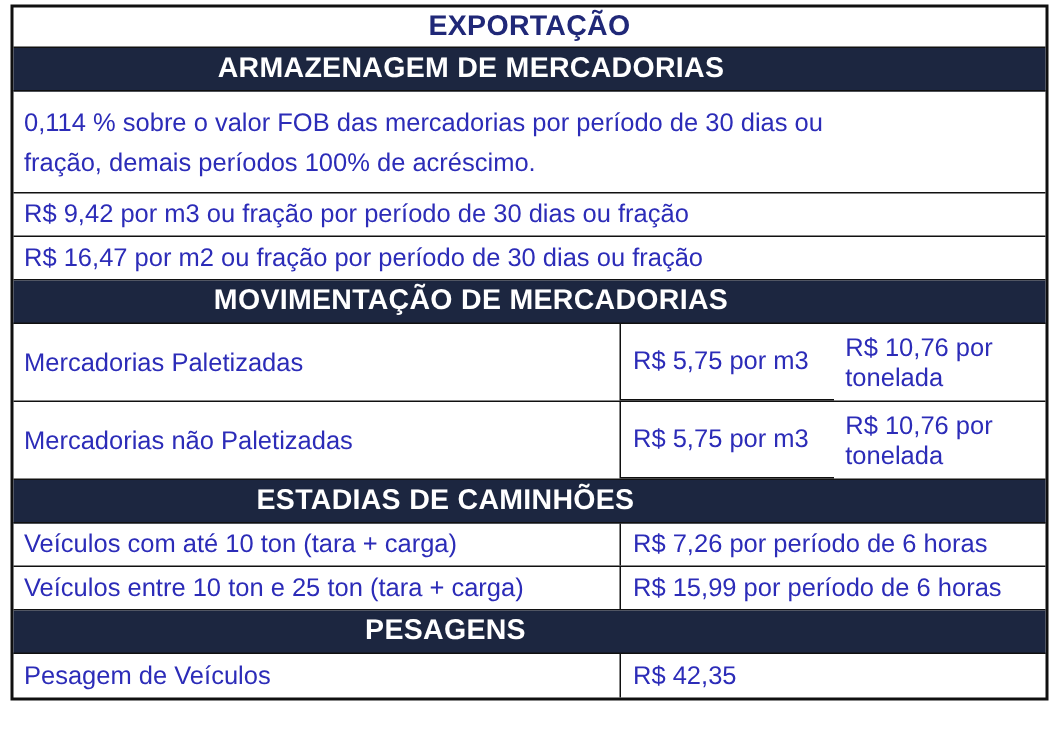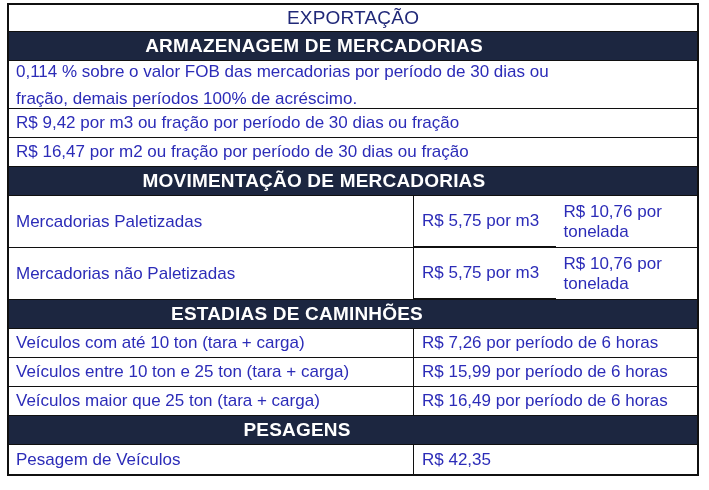--- a/index.html
+++ b/index.html
@@ -19,42 +19,42 @@
   }
   .row {
     box-sizing: border-box;
     border-bottom: 1px solid var(--border, #101010);
   }
   .row.lastrow { border-bottom: none; }
   .title-row {
     height: 27px;
     display: flex; align-items: center; justify-content: center;
     color: var(--title-text, #202878);
-    font-weight: normal; font-size: 19px;
+    font-weight: bold; font-size: 19px;
     letter-spacing: 0.2px;
   }
   .hdr {
     height: 29px;
     display: flex; align-items: center; justify-content: center;
     background: var(--header-bg, #1C2640);
     color: var(--header-text, #ffffff);
     font-weight: bold; font-size: 19px;
     letter-spacing: 0.2px;
   }
   .shift-a { padding-right: 78px; }
   .shift-b { padding-right: 112px; }
   .full {
     display: flex; align-items: center;
     height: 29px;
     padding: 0 7px;
     color: var(--body-text, #2C2CB8);
     font-size: 17px;
   }
   .full.big {
-    height: 48px;
+    height: 68px;
     flex-direction: column; align-items: flex-start; justify-content: center;
     line-height: 27px;
   }
   .split { display: flex; padding: 0; color: var(--body-text, #2C2CB8); font-size: 17px; }
   .cell-left {
     box-sizing: border-box;
     width: 405px;
     border-right: 1px solid var(--border, #101010);
     display: flex; align-items: center;
     padding-left: 7px;
@@ -108,24 +108,20 @@
 
     <div class="row hdr shift-b">ESTADIAS DE CAMINHÕES</div>
     <div class="row split pair-row">
       <div class="cell-left">Veículos com até 10 ton (tara + carga)</div>
       <div class="cell-right">R$ 7,26 por período de 6 horas</div>
     </div>
     <div class="row split pair-row">
       <div class="cell-left">Veículos entre 10 ton e 25 ton (tara + carga)</div>
       <div class="cell-right">R$ 15,99 por período de 6 horas</div>
     </div>
-    <div class="row split pair-row">
-      <div class="cell-left">Veículos maior que 25 ton (tara + carga)</div>
-      <div class="cell-right">R$ 16,49 por período de 6 horas</div>
-    </div>
 
     <div class="row hdr shift-b">PESAGENS</div>
     <div class="row split pair-row lastrow">
       <div class="cell-left">Pesagem de Veículos</div>
       <div class="cell-right">R$ 42,35</div>
     </div>
 
   </div>
 </div>
 

